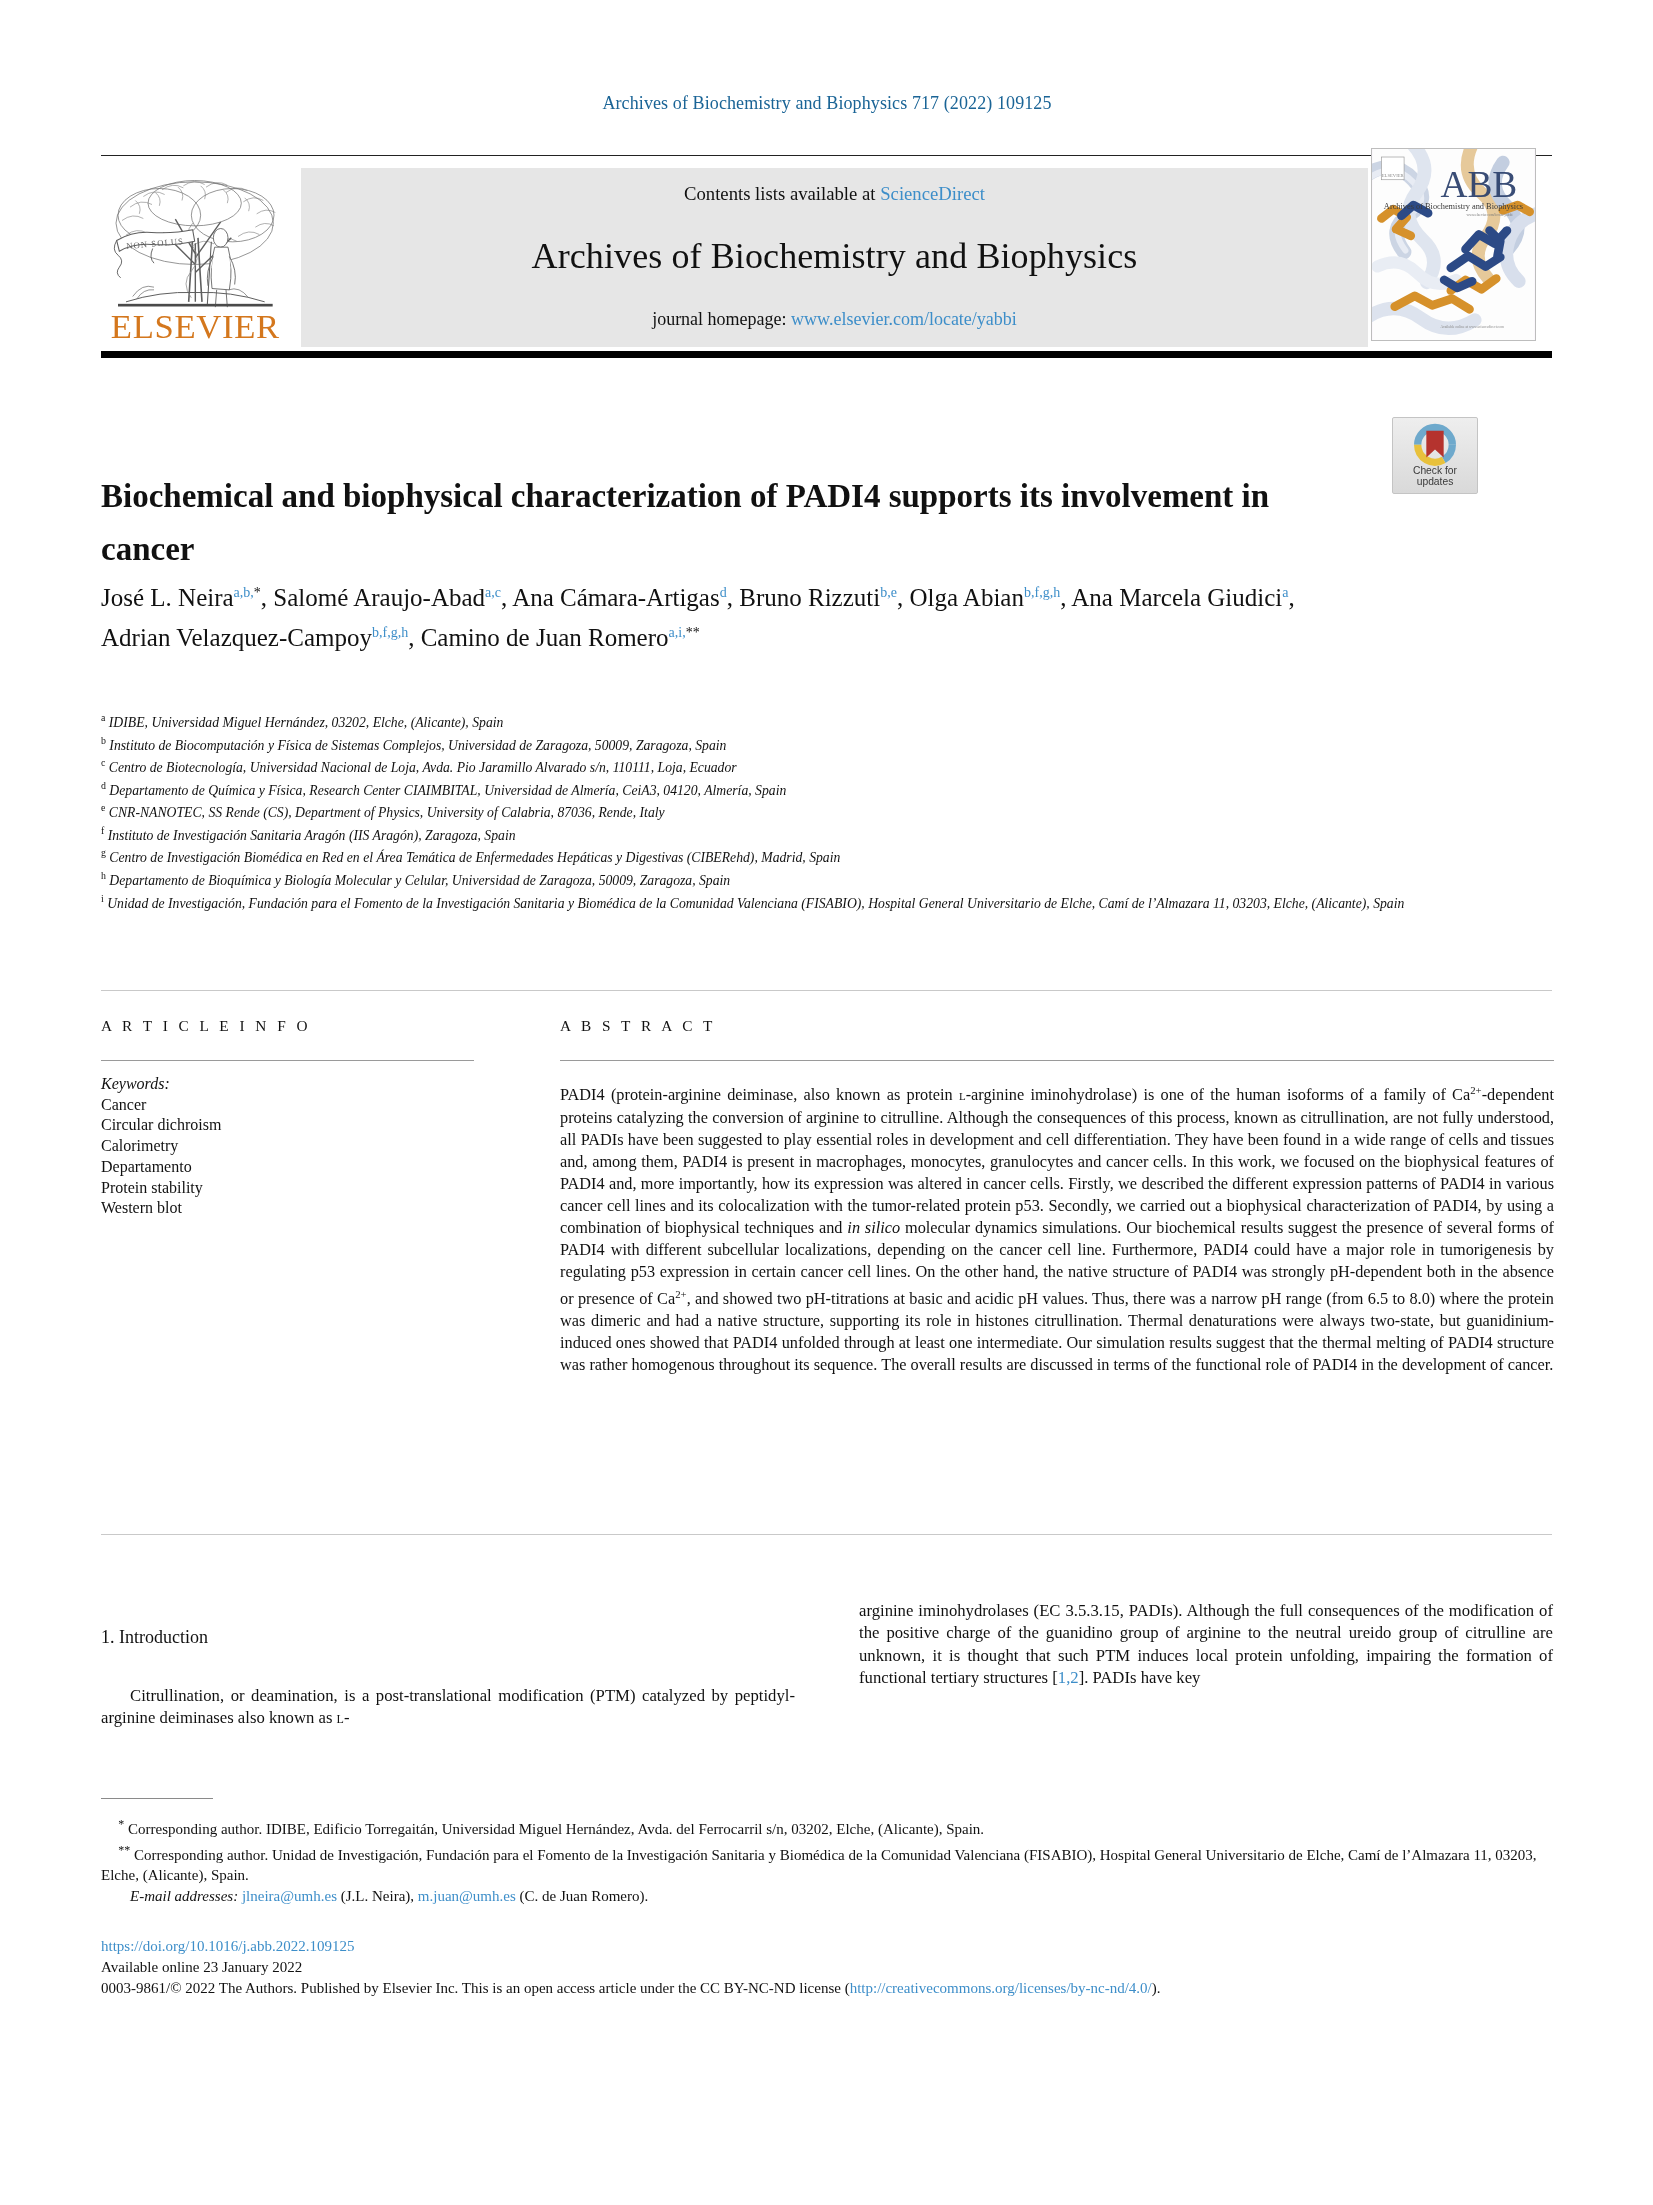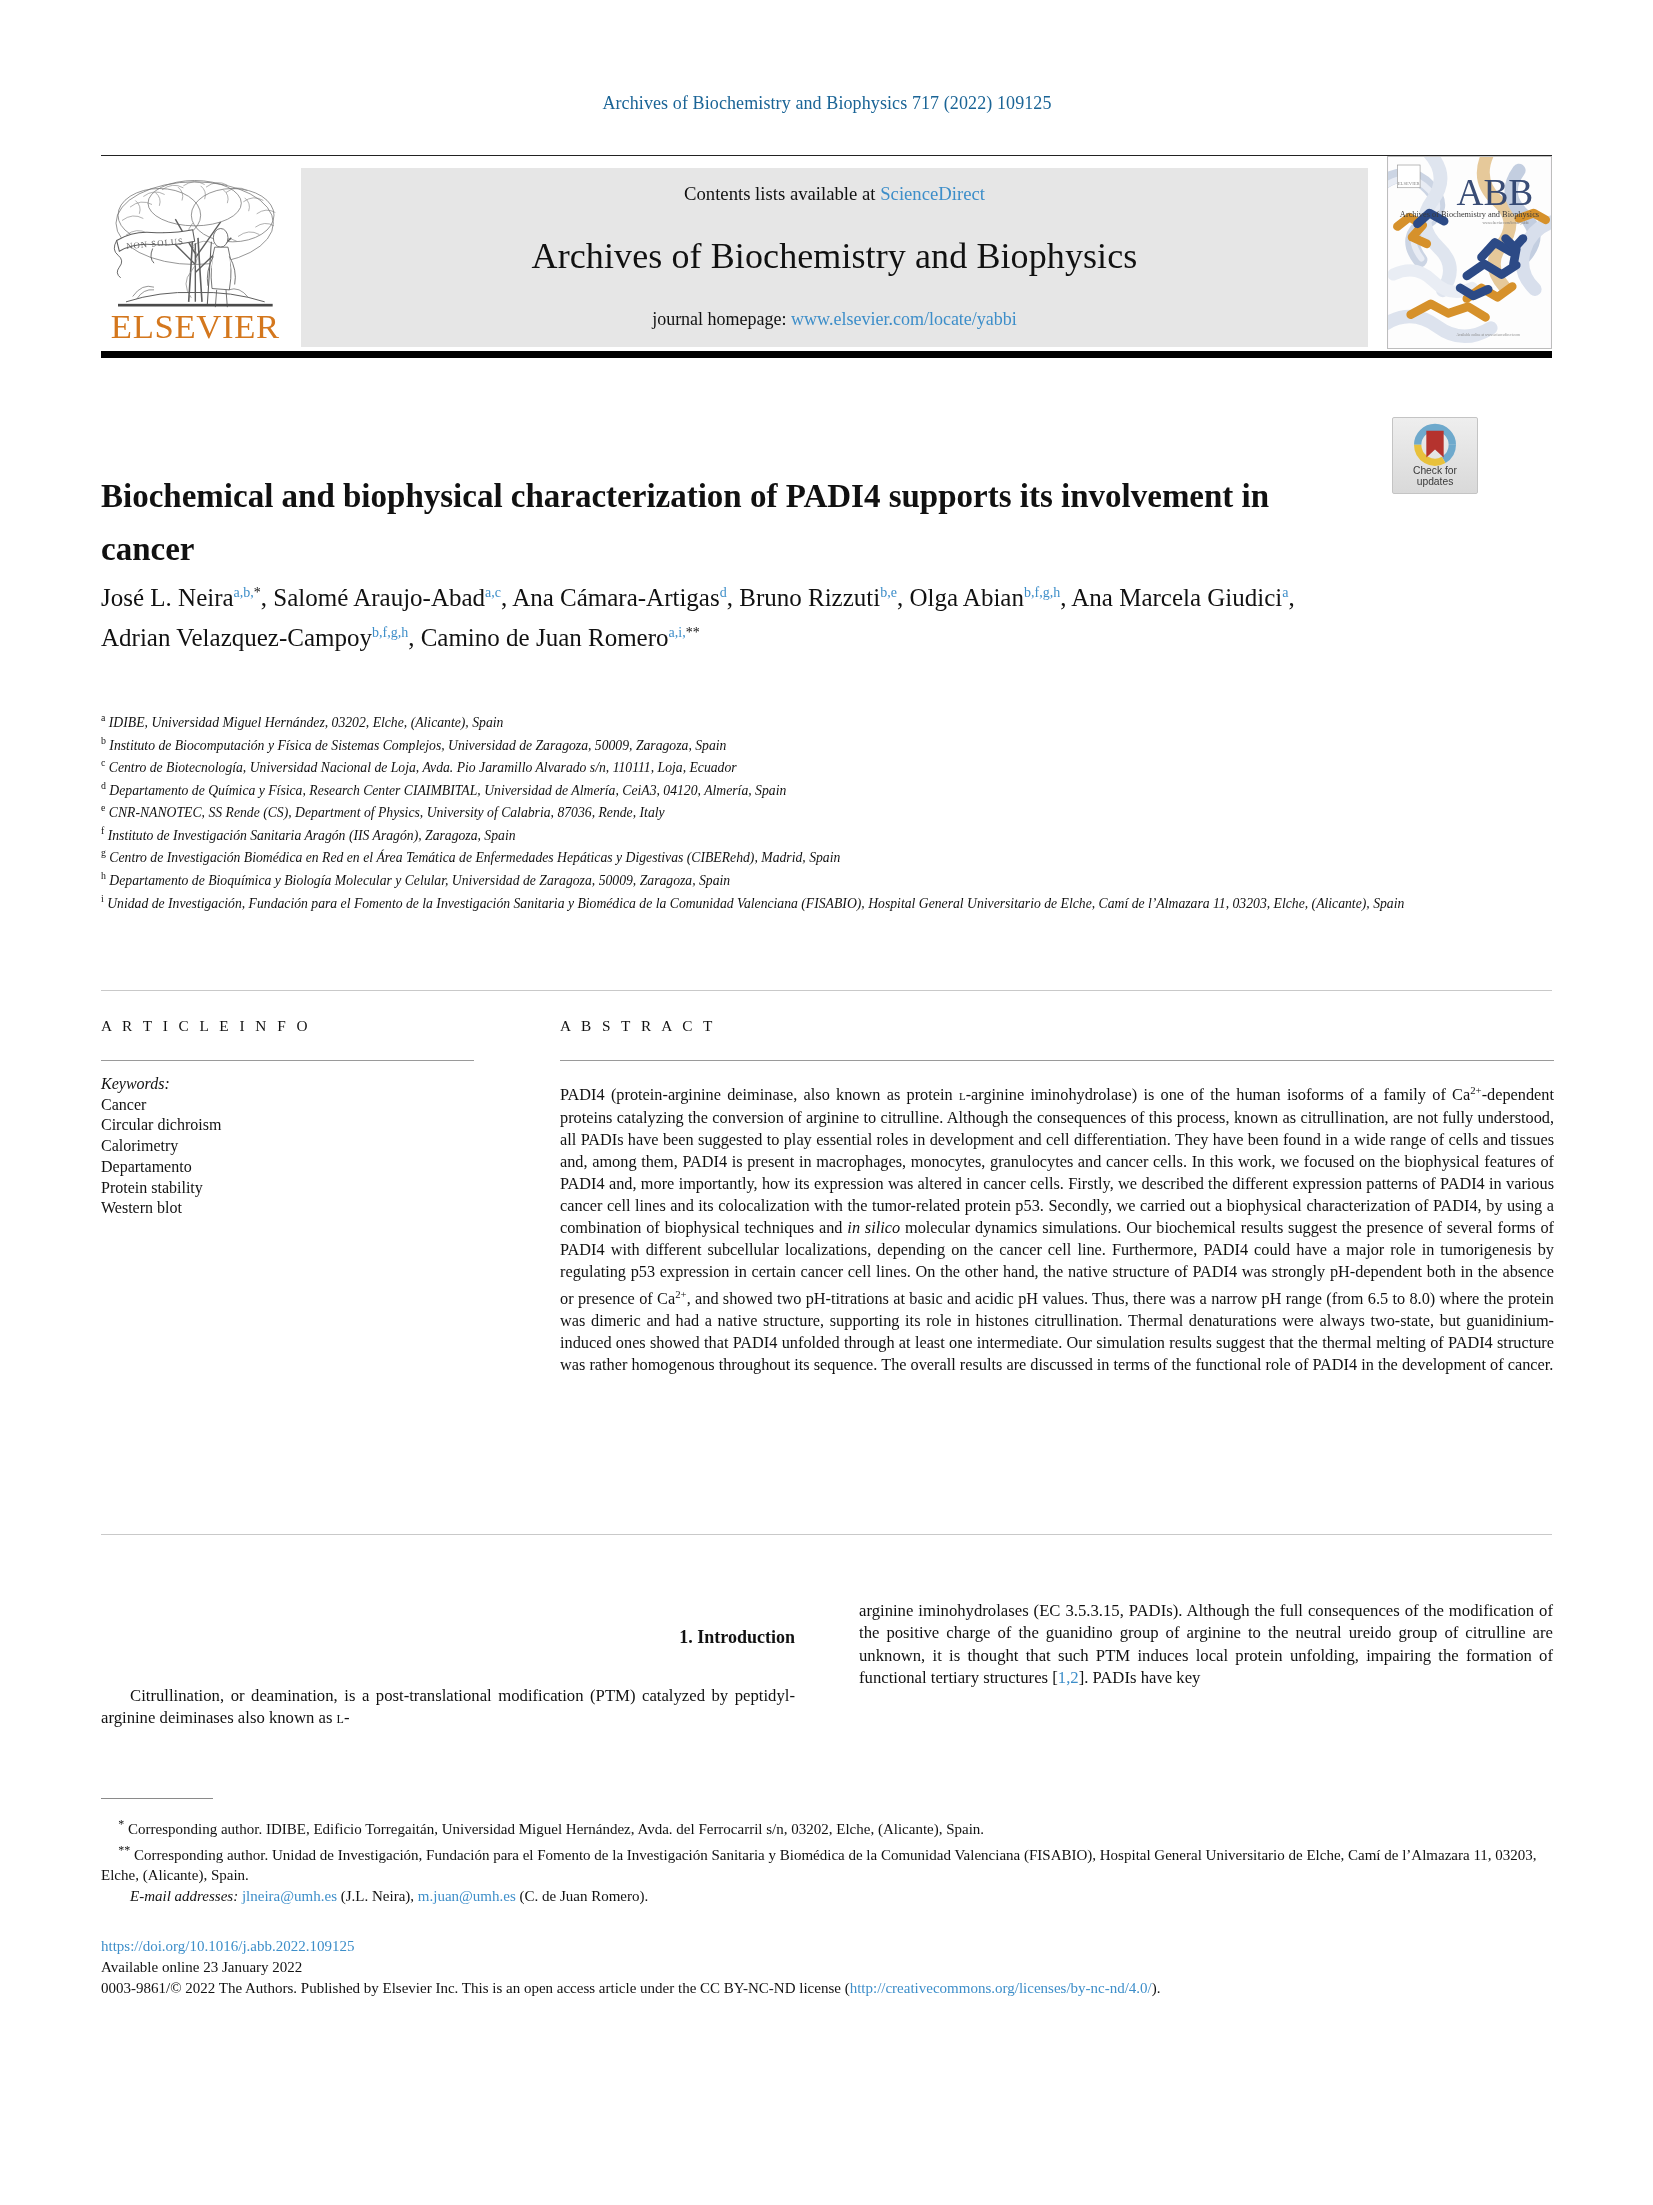--- a/index.html
+++ b/index.html
@@ -26,22 +26,22 @@
   .rule-top {
     position:absolute; left:0; top:0; width:1451px; height:1.3px; background:#222;
   }
   .rule-bottom {
     position:absolute; left:0; top:196px; width:1451px; height:6.7px; background:#000;
   }
   .logo-box {
     position:absolute; left:5.3px; top:16px; width:180px; height:175px;
   }
   .cover-box {
-    position:absolute; right:0px; top:-6.7px; width:163px; height:191px;
-    border:0.7px solid #bdbdbd; background:#a21caf; overflow:hidden;margin-top:8px;
+    position:absolute; right:16px; top:-6.7px; width:163px; height:191px;
+    border:0.7px solid #bdbdbd; background:#a21caf; overflow:hidden;
   }
   .grey-panel {
     position:absolute; left:200px; top:13.3px; width:1067px; height:179px;
     background:#e6e6e6;
   }
   .gp-line1 {
     position:absolute; left:0; right:0; top:14.7px; text-align:center;
     font-size:18.7px; color:#111;
   }
   .gp-line1 a { color:#3d8ec9; text-decoration:none; }
@@ -112,21 +112,21 @@
   .abstract i { font-style:italic; }
   .sc { font-variant:small-caps; }
 
   .sec-rule-bottom {
     position:absolute; left:101px; top:1534px; width:1451px; height:0.7px; background:#c9c9c9;
   }
 
   
   .bodyL { position:absolute; left:101px; top:1627px; width:694px; }
   .bodyR { position:absolute; left:859px; top:1600px; width:694px; }
-  .h1 { font-size:18px; font-weight:bold; color:#111;text-align:right; }
+  .h1 { font-size:18px; font-weight:normal; color:#111; }
   .bodytext {
     font-size:16.7px; line-height:22.3px; text-align:justify; color:#111;
     hyphens:auto;
   }
   .indent { text-indent:29px; }
   .ref { color:#3d8ec9; }
 
   
   .fn-rule {
     position:absolute; left:101px; top:1798px; width:112px; height:1.3px; background:#8a8a8a;

